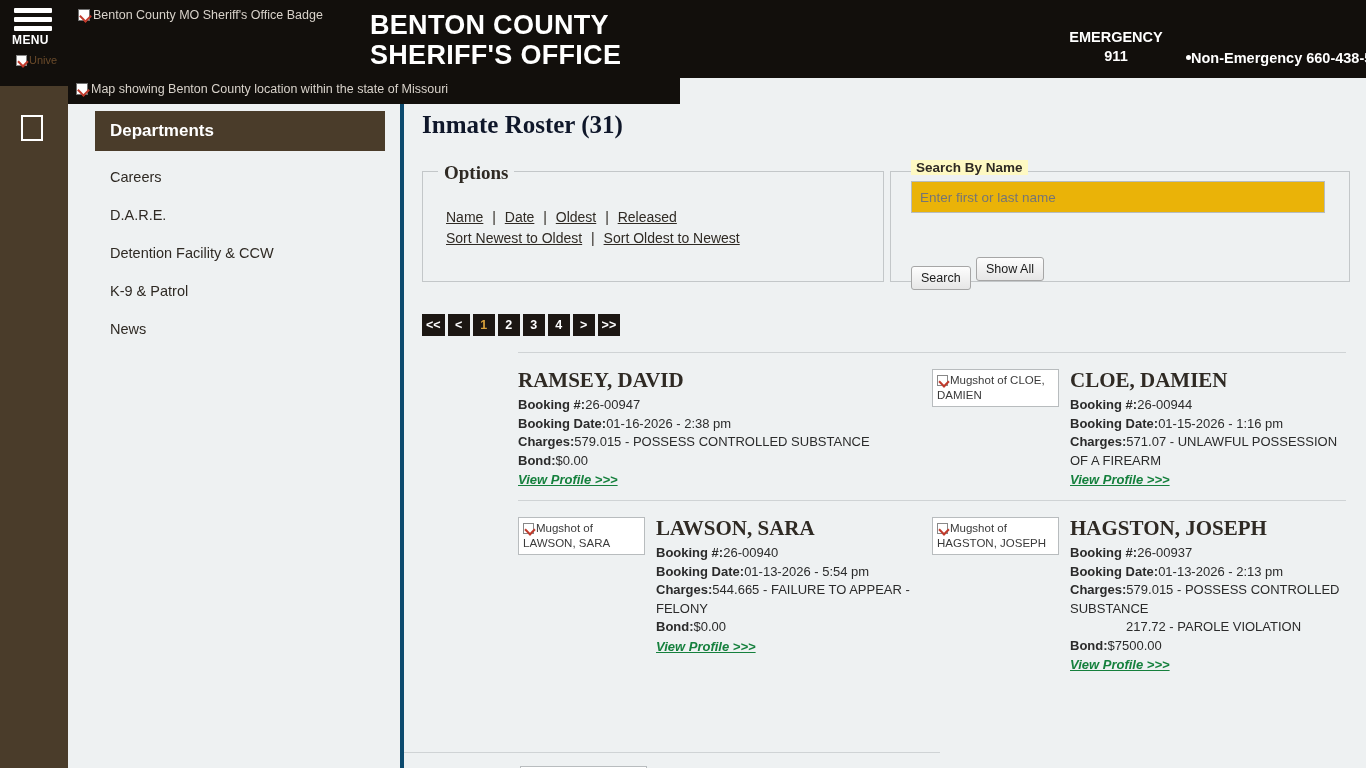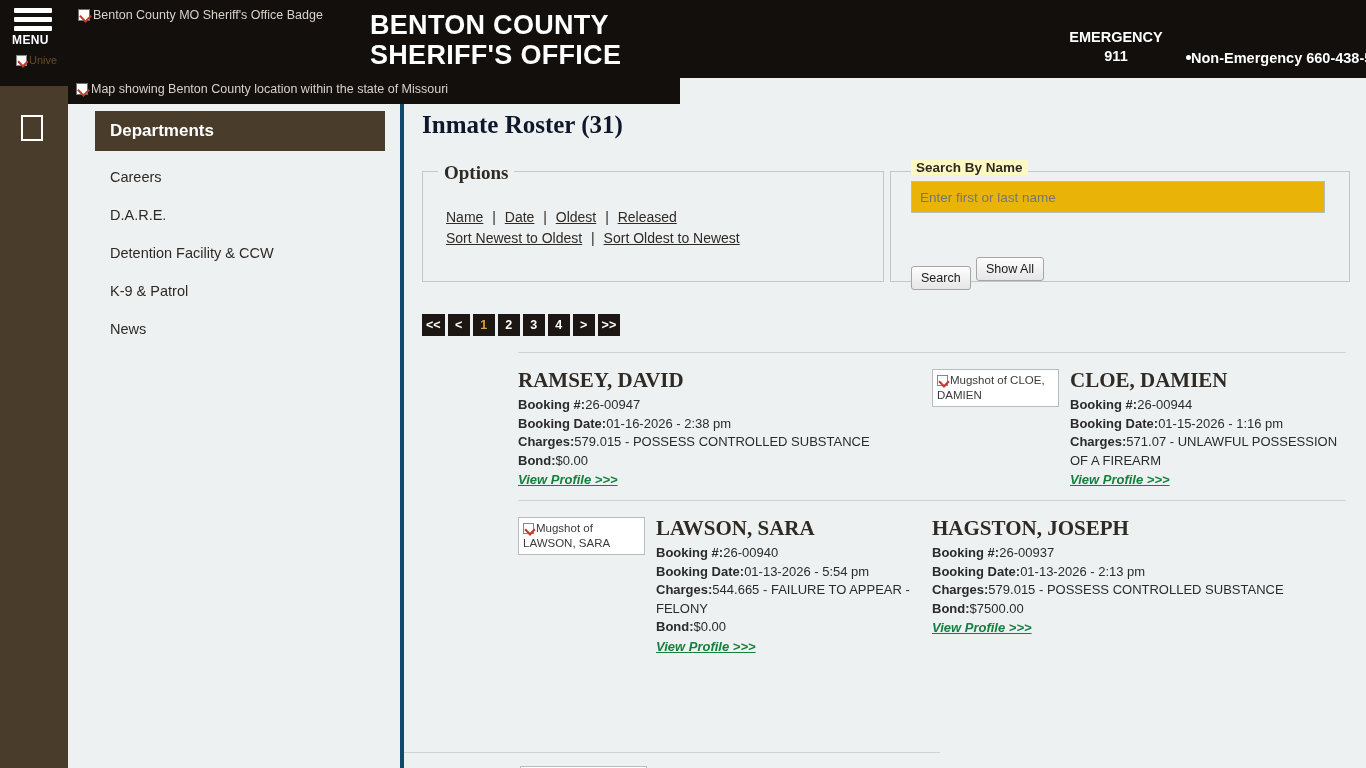--- a/index.html
+++ b/index.html
@@ -560,30 +560,34 @@
               <b>Charges:</b><span>544.665 - FAILURE TO APPEAR - FELONY</span>
             </div>
             <div class="fld">
               <b>Bond:</b><span>$0.00</span>
             </div>
             <a class="view-profile">View Profile &gt;&gt;&gt;</a>
           </div>
         </div>
 
         <div class="inmate">
+          <div class="mug">
+            <span class="bi-box"></span><span>Mugshot of HAGSTON, JOSEPH</span>
+          </div>
           <div class="inm-info">
             <div class="inm-name">HAGSTON, JOSEPH</div>
             <div class="fld">
               <b>Booking #:</b><span>26-00937</span>
             </div>
             <div class="fld">
               <b>Booking Date:</b><span>01-13-2026 - 2:13 pm</span>
             </div>
             <div class="fld">
               <b>Charges:</b><span>579.015 - POSSESS CONTROLLED SUBSTANCE</span>
+              <span class="charge-cont">217.72 - PAROLE VIOLATION</span>
             </div>
             <div class="fld">
               <b>Bond:</b><span>$7500.00</span>
             </div>
             <a class="view-profile">View Profile &gt;&gt;&gt;</a>
           </div>
         </div>
       </div>
     </div>
 

